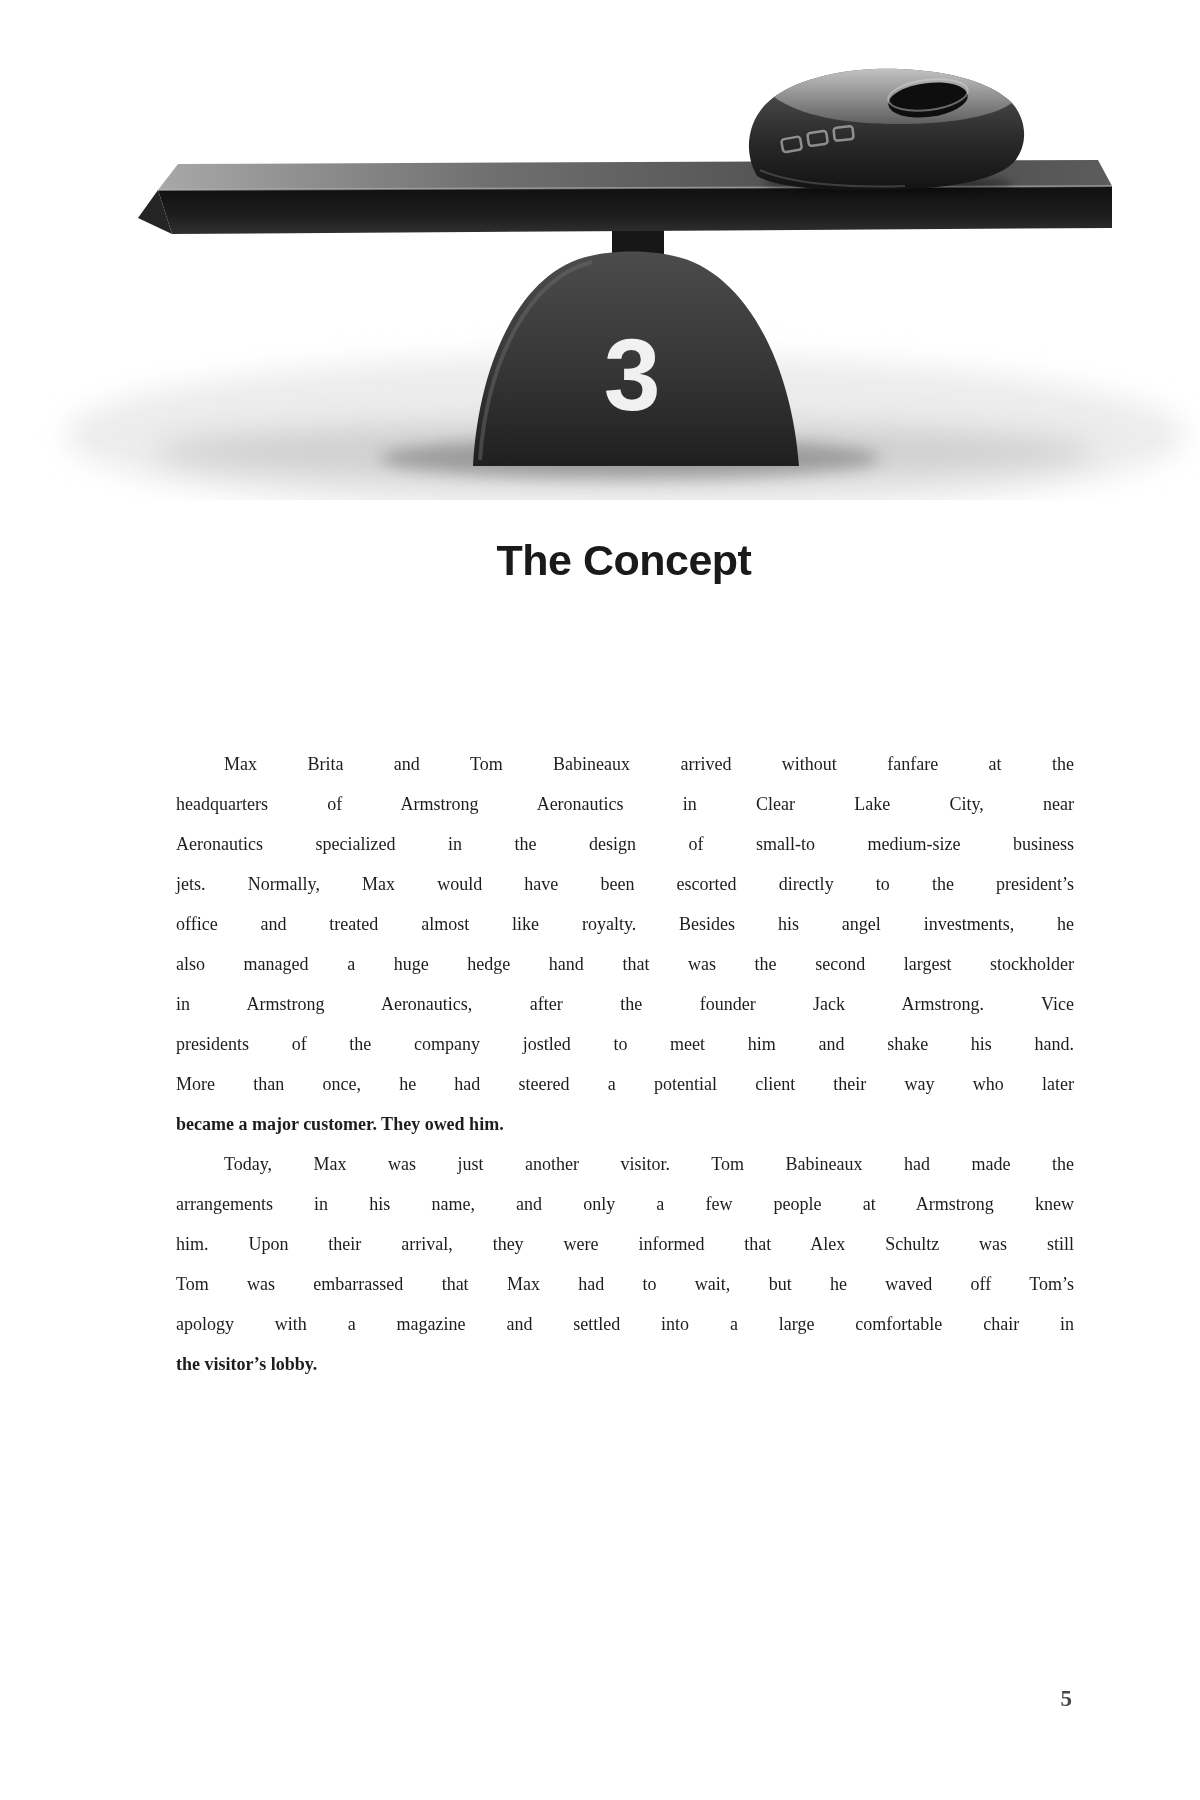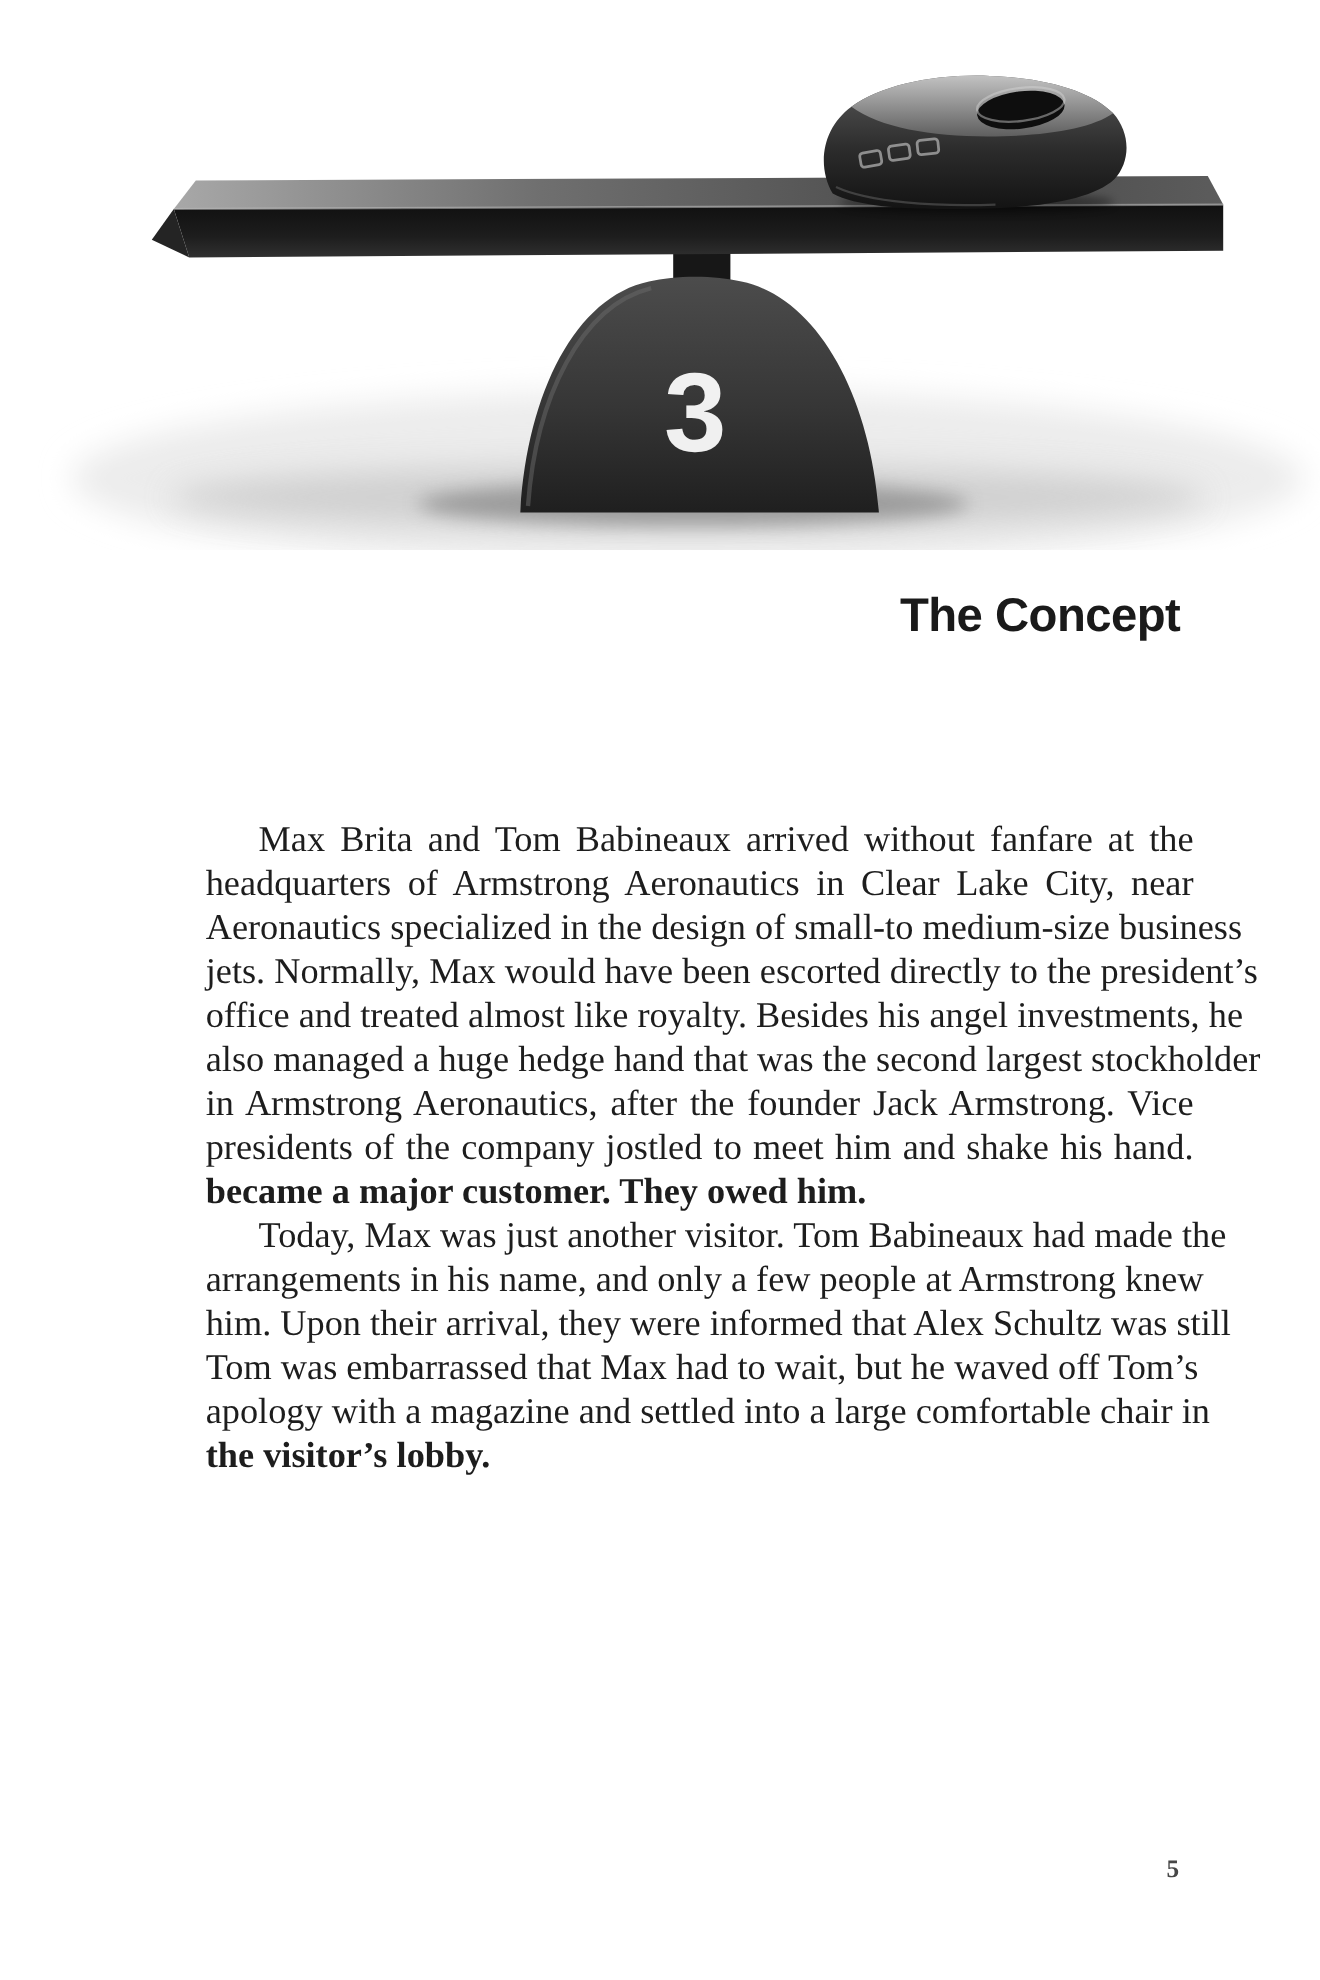--- a/index.html
+++ b/index.html
@@ -22,34 +22,34 @@
     left: 0;
     width: 1200px;
     height: 500px;
     display: block;
   }
   .chapter-title {
     position: absolute;
     top: 536px;
     left: 175px;
     width: 898px;
-    text-align: right;
+    text-align: center;
     font-family: "Liberation Sans", sans-serif;
     font-weight: bold;
     font-size: 43px;
     letter-spacing: -0.5px;
     color: #1a1a1a;
     line-height: 48px;
   }
   .body-text {
     position: absolute;
     top: 744px;
-    left: 187px;
+    left: 176px;
     width: 898px;
-    font-size: 33px;
+    font-size: 18px;
     line-height: 40px;
     color: #1d1d1d;
   }
   .body-text .line {
     height: 40px;
     text-align: justify;
     text-align-last: justify;
     white-space: nowrap;
   }
   .body-text .line.para-end {
@@ -172,20 +172,21 @@
   <div class="body-text">
       <div class="para">
         <div class="line indent">Max Brita and Tom Babineaux arrived without fanfare at the</div>
         <div class="line">headquarters of Armstrong Aeronautics in Clear Lake City, near</div>
         <div class="line">Aeronautics specialized in the design of small-to medium-size business</div>
         <div class="line">jets. Normally, Max would have been escorted directly to the president’s</div>
         <div class="line">office and treated almost like royalty. Besides his angel investments, he</div>
         <div class="line">also managed a huge hedge hand that was the second largest stockholder</div>
         <div class="line">in Armstrong Aeronautics, after the founder Jack Armstrong. Vice</div>
         <div class="line">presidents of the company jostled to meet him and shake his hand.</div>
+        <div class="line">More than once, he had steered a potential client their way who later</div>
         <div class="line para-end">became a major customer. They owed him.</div>
       </div>
       <div class="para">
         <div class="line indent">Today, Max was just another visitor. Tom Babineaux had made the</div>
         <div class="line">arrangements in his name, and only a few people at Armstrong knew</div>
         <div class="line">him. Upon their arrival, they were informed that Alex Schultz was still</div>
         <div class="line">Tom was embarrassed that Max had to wait, but he waved off Tom’s</div>
         <div class="line">apology with a magazine and settled into a large comfortable chair in</div>
         <div class="line para-end">the visitor’s lobby.</div>
       </div>

